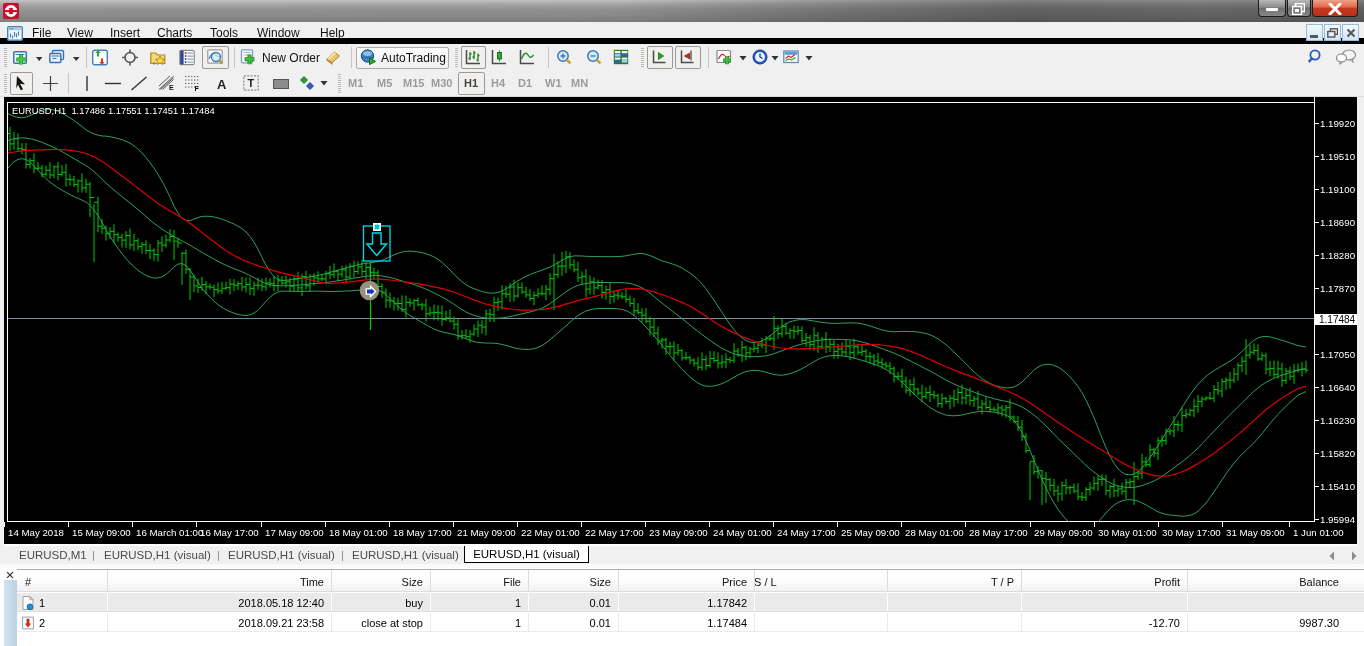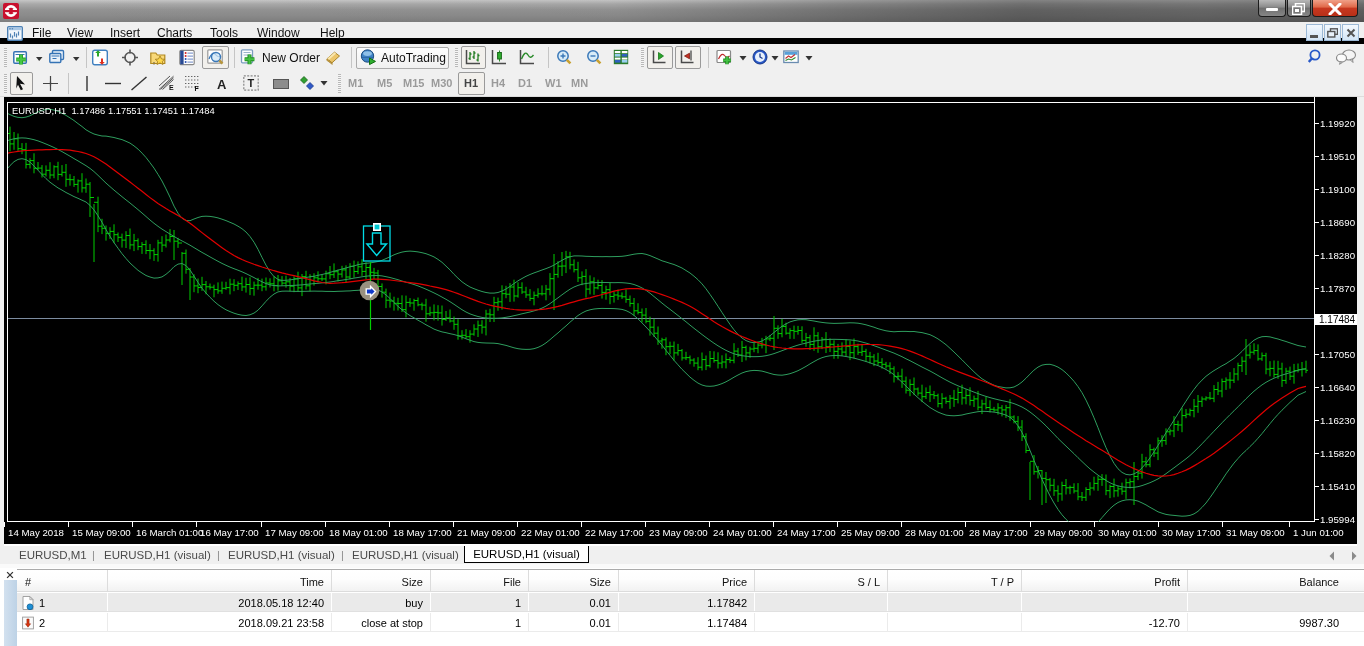--- a/index.html
+++ b/index.html
@@ -394,21 +394,21 @@
 <svg class="abs" style="left:6px;top:571px" width="8" height="8" viewBox="0 0 8 8">
  <path d="M1.1 1.1L6.9 6.9M6.9 1.1L1.1 6.9" stroke="#333" stroke-width="1.3"></path>
 </svg>
 <div id="thead">
  <div class="hcell" style="left:8px">#</div>
  <div class="hcell" style="left:90px;width:217px;text-align:right">Time</div>
  <div class="hcell" style="left:314px;width:92px;text-align:right">Size</div>
  <div class="hcell" style="left:413px;width:91px;text-align:right">File</div>
  <div class="hcell" style="left:511px;width:83px;text-align:right">Size</div>
  <div class="hcell" style="left:601px;width:129px;text-align:right">Price</div>
- <div class="hcell" style="left:737px;width:126px;text-align:right">S / L</div>
+ <div class="hcell" style="left:737px;width:126px;">S / L</div>
  <div class="hcell" style="left:870px;width:127px;text-align:right">T / P</div>
  <div class="hcell" style="left:1004px;width:159px;text-align:right">Profit</div>
  <div class="hcell" style="left:1170px;width:152px;text-align:right">Balance</div>
  <div class="vline" style="left:90px;background:#dcdcdc"></div>
 <div class="vline" style="left:314px;background:#dcdcdc"></div>
 <div class="vline" style="left:413px;background:#dcdcdc"></div>
 <div class="vline" style="left:511px;background:#dcdcdc"></div>
 <div class="vline" style="left:601px;background:#dcdcdc"></div>
 <div class="vline" style="left:737px;background:#dcdcdc"></div>
 <div class="vline" style="left:870px;background:#dcdcdc"></div>

